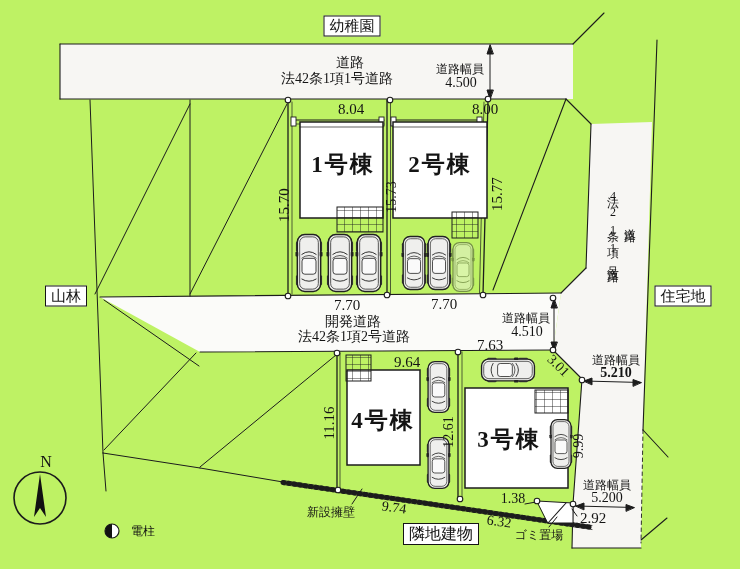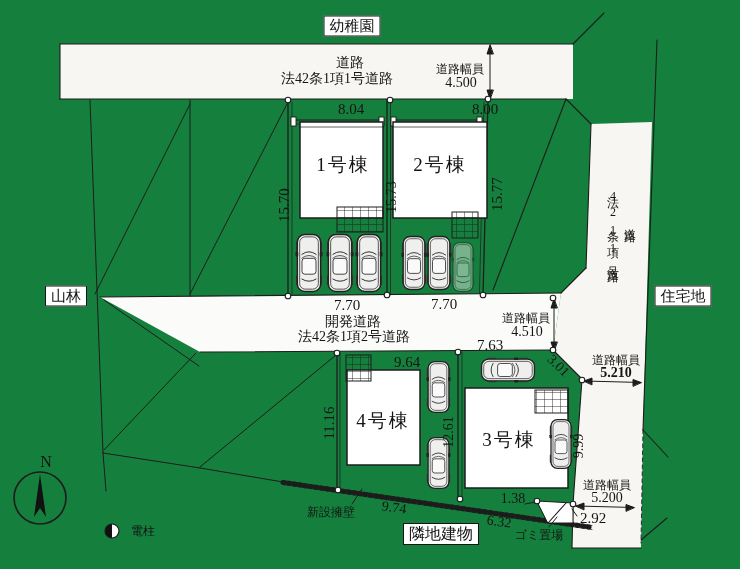--- a/index.html
+++ b/index.html
@@ -1,23 +1,23 @@
 <!DOCTYPE html>
 <html><head>
 <meta charset="utf-8">
 <style>
   html,body{margin:0;padding:0;background:#fff;}
-  #stage{position:relative;width:740px;height:569px;background:#15803d;overflow:hidden;
+  #stage{position:relative;width:740px;height:569px;background:#bef264;overflow:hidden;
          font-family:"Liberation Serif","DejaVu Serif",serif;color:#141414;}
   #stage svg{position:absolute;left:0;top:0;}
   .lbl{position:absolute;transform:translate(-50%,-50%);white-space:nowrap;line-height:1;color:#141414;}
   .boxed{border:1.4px solid #141414;background:#fff;padding:2px 5px;}
   .vtext{writing-mode:vertical-rl;text-orientation:upright;letter-spacing:2px;transform:translate(-50%,-50%);}
   .fs12{font-size:12px;} .fs13{font-size:12px;} .fs14{font-size:14px;}
-  .fs15{font-size:15px;} .fs16{font-size:16px;} .fs19{font-size:19px;font-weight:normal;letter-spacing:2px;}
+  .fs15{font-size:15px;} .fs16{font-size:16px;} .fs19{font-size:23px;font-weight:bold;letter-spacing:2px;}
 </style>
 </head>
 <body>
 
 <div id="stage">
 
 <svg width="740" height="569" viewBox="0 0 740 569">
   <defs>
     <pattern id="hatchgrid" width="8" height="7" patternUnits="userSpaceOnUse">
       <path d="M8 0H0V7" fill="none" stroke="#1c1c1c" stroke-width="0.9"></path>

